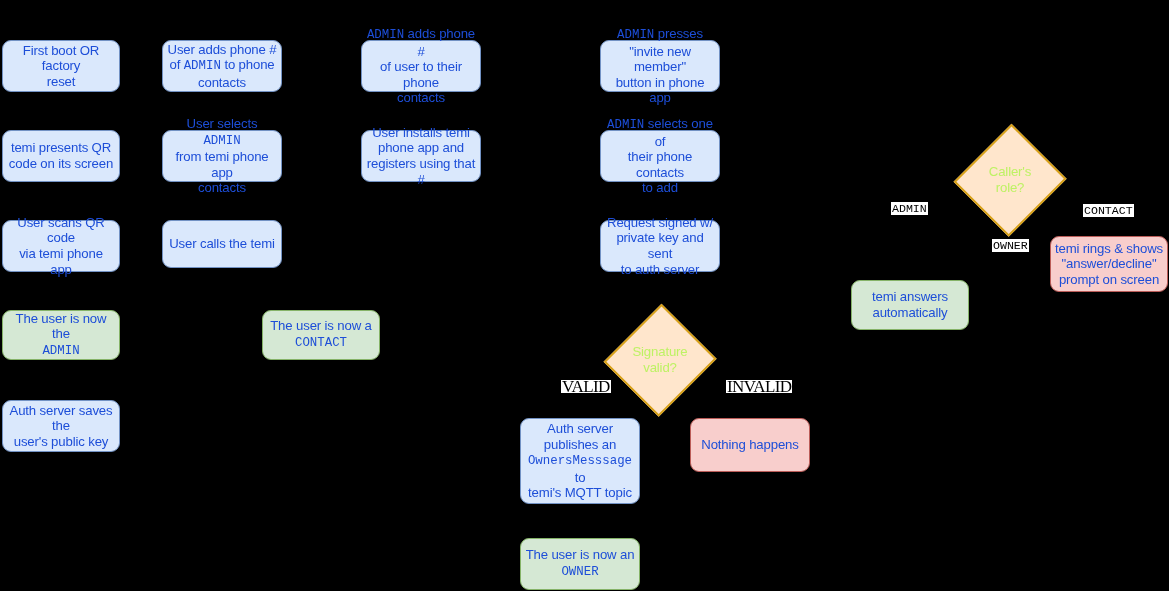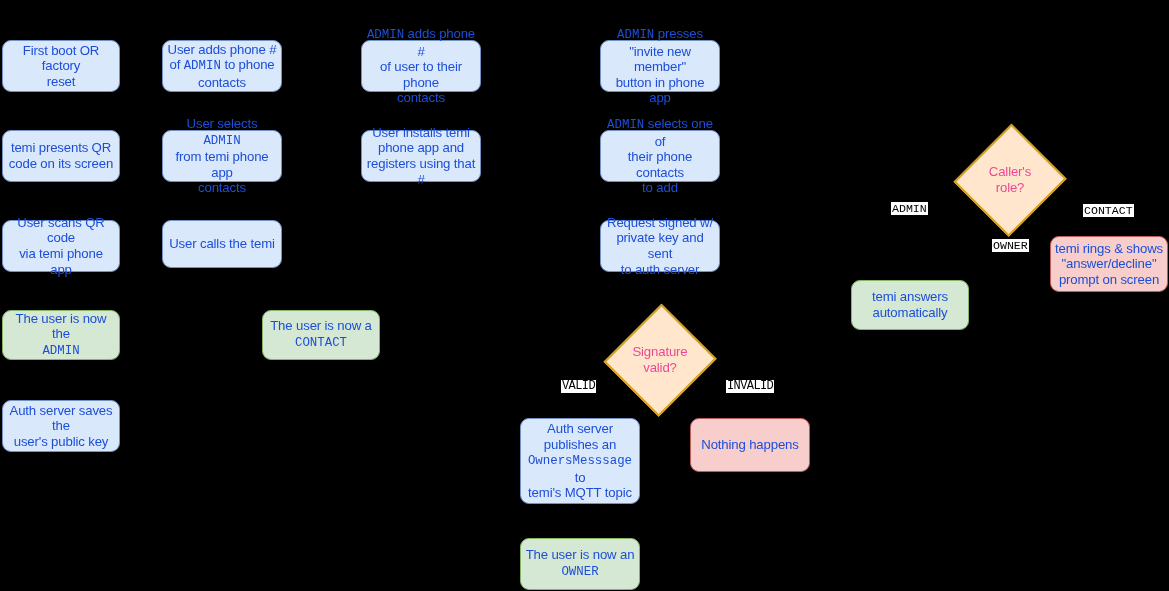--- a/index.html
+++ b/index.html
@@ -67,37 +67,37 @@
   .diamond .dlabel {
     position: absolute;
     left: 0; top: 0;
     width: 100%; height: 100%;
     display: flex;
     align-items: center;
     justify-content: center;
     text-align: center;
     font-size: 13.2px;
     line-height: 15.6px;
-    color: #ec4899;
+    color: #bef264;
     letter-spacing: -0.15px;
   }
   .edge-label {
     position: absolute;
     background: #ffffff;
     color: #000000;
     font-family: "Liberation Mono", monospace;
     font-size: 11.6px;
     line-height: 13px;
     padding: 0 1px;
     white-space: nowrap;
     letter-spacing: 0px;
   }
   .edge-label.sans {
-    font-family: Liberation Mono, monospace;
-    font-size: 12px;
+    font-family: Liberation Serif, serif;
+    font-size: 17px;
     letter-spacing: -0.6px;
   }
   .mono {
     font-family: "Liberation Mono", monospace;
     font-size: 12.4px;
     letter-spacing: 0px;
   }
 </style>
 </head>
 <body>

